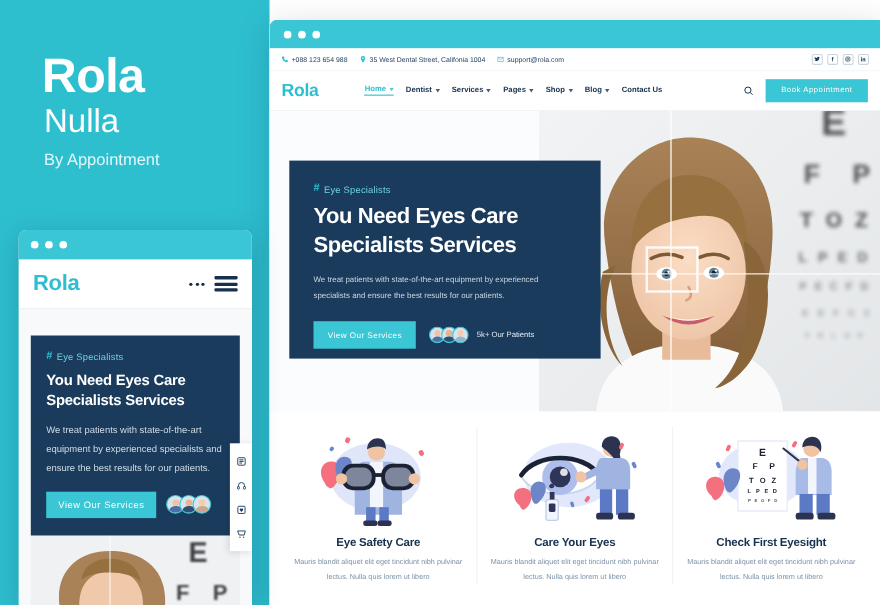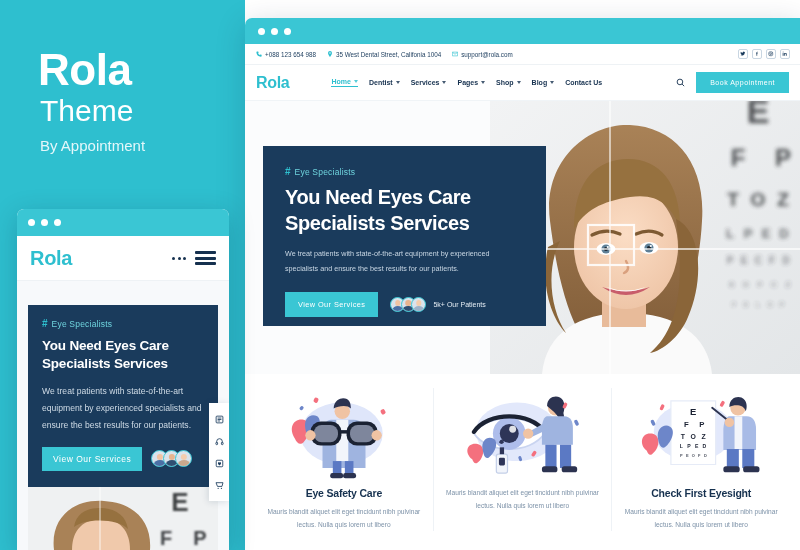--- a/index.html
+++ b/index.html
@@ -268,21 +268,21 @@
   .service-title { font-size:10.5px; font-weight:bold; color:#16314f; margin-top:7px; letter-spacing:-0.2px;}
   .service-desc { font-size:6.6px; color:#7d92a8; line-height:2.0; margin-top:6px; }
 
   svg { display:block; }
 </style>
 </head>
 <body>
 
 <div id="promo-panel">
   <div id="promo-title">Rola</div>
-  <div id="promo-subtitle">Theme</div>
+  <div id="promo-subtitle">Nulla</div>
   <div id="promo-byline">By Appointment</div>
 </div>
 
 <div id="desktop-window">
 
   <div id="desktop-titlebar">
     <span class="tb-dot"></span>
     <span class="tb-dot"></span>
     <span class="tb-dot"></span>
   </div>
@@ -566,20 +566,21 @@
           <rect x="120" y="84" width="18" height="7" rx="3" fill="#2c3350"></rect>
           <path d="M103 32 L82 44 l3 6 L106 40z" fill="#9fb4e0"></path>
           <circle cx="81" cy="46" r="6" fill="#f0c3a3"></circle>
 
           <rect x="122" y="10" width="4" height="7" rx="1.8" fill="#f4707e" transform="rotate(25 124 13)"></rect>
           <rect x="135" y="30" width="4" height="7" rx="1.8" fill="#6d86c9" transform="rotate(-25 137 33)"></rect>
           <rect x="86" y="66" width="4" height="7" rx="1.8" fill="#f4707e" transform="rotate(35 88 69)"></rect>
           <rect x="70" y="72" width="3.5" height="6" rx="1.6" fill="#6d86c9" transform="rotate(-20 72 75)"></rect>
         </svg>
       </div>
+      <div class="service-title">Care Your Eyes</div>
       <div class="service-desc">Mauris blandit aliquet elit eget tincidunt nibh pulvinar lectus. Nulla quis lorem ut libero</div>
     </div>
 
     <div class="service-card">
       <div class="service-art">
         <svg viewBox="0 0 150 100" width="140" height="86">
           <ellipse cx="66" cy="44" rx="46" ry="34" fill="#e2e8fb"></ellipse>
 
           <path d="M40 8 h52 v74 h-52z" fill="#ffffff" stroke="#e6ebf7" stroke-width="1.4"></path>
           <g fill="#1b2233" font-family="Liberation Sans, sans-serif" font-weight="bold" text-anchor="middle">

